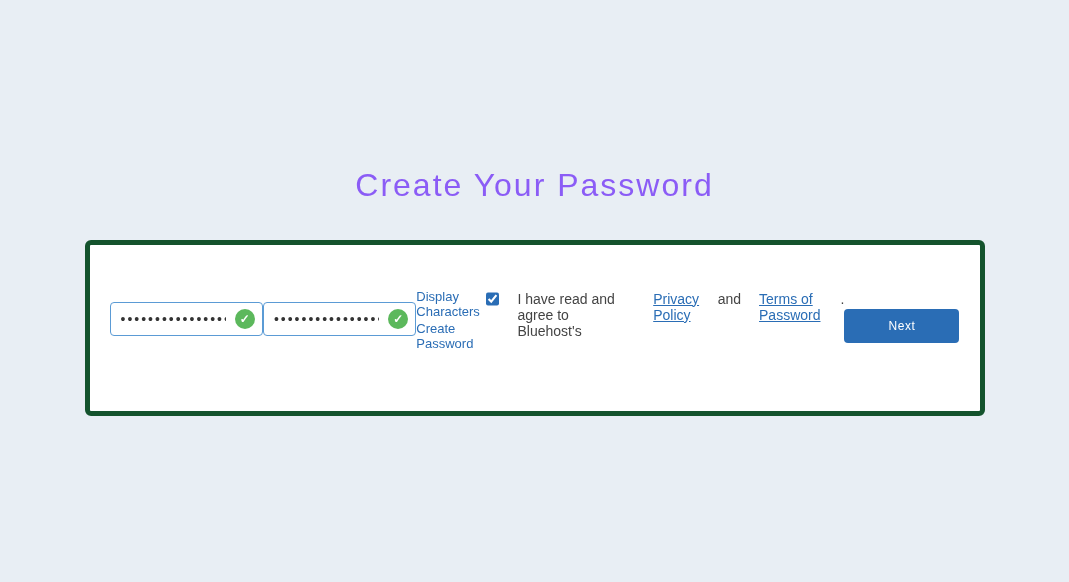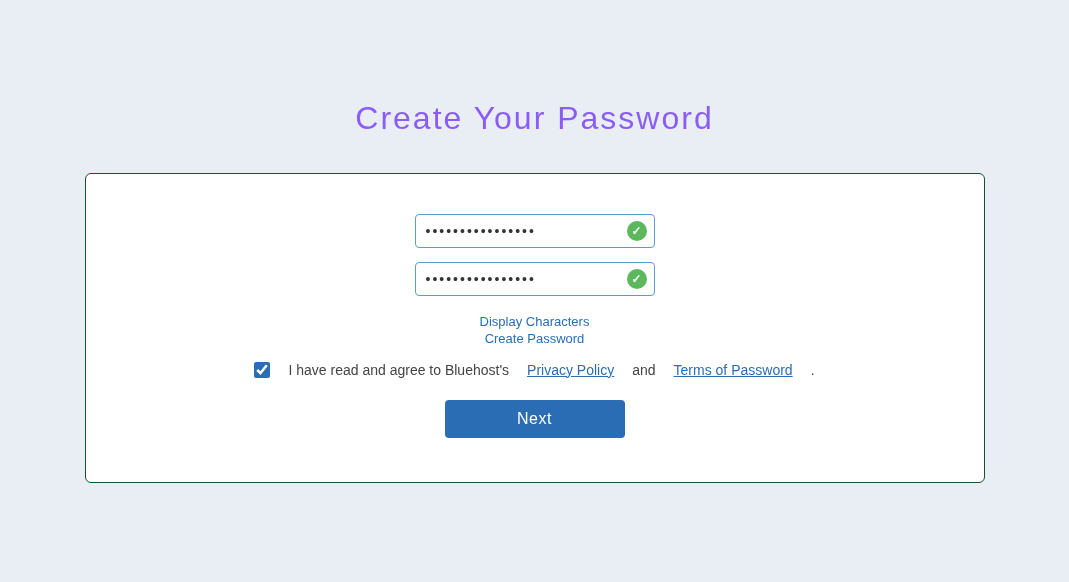--- a/index.html
+++ b/index.html
@@ -23,26 +23,26 @@
     .page-title {
       color: #8b5cf6;
       font-size: 32px;
       font-weight: 300;
       letter-spacing: 2px;
       margin-bottom: 36px;
     }
 
     .card {
       background: #fff;
-      border: 1px solid #14532d;
+      border: 5px solid #14532d;
       border-radius: 6px;
       width: 900px;
       padding: 40px 20px 44px;
       display: flex;
-      flex-direction: column;
+      flex-direction: row;
       align-items: center;
     }
 
     .input-row {
       position: relative;
       width: 240px;
       margin-bottom: 14px;
     }
 
     .password-input {
@@ -95,21 +95,21 @@
     .warning-text {
       color: #f0a500;
       font-size: 13px;
       font-style: italic;
       margin-bottom: 18px;
       text-align: center;
     }
 
     .agree-row {
       display: flex;
-      align-items: flex-end;
+      align-items: flex-start;
       gap: 18px;
       margin-bottom: 22px;
       font-size: 14px;
       color: #444;
     }
 
     .agree-row input[type="checkbox"] {
       width: 16px;
       height: 16px;
       accent-color: #2a6db5;
@@ -120,21 +120,21 @@
       text-decoration: underline;
     }
 
     .next-button {
       background-color: #2a6db5;
       color: #fff;
       border: none;
       border-radius: 4px;
       padding: 10px 0;
       width: 180px;
-      font-size: 16px;
+      font-size: 12px;
       cursor: pointer;
       letter-spacing: 0.5px;
     }
   </style>
 </head>
 <body>
 
 <h1 class="page-title">Create Your Password</h1>
 
 <div class="card">

